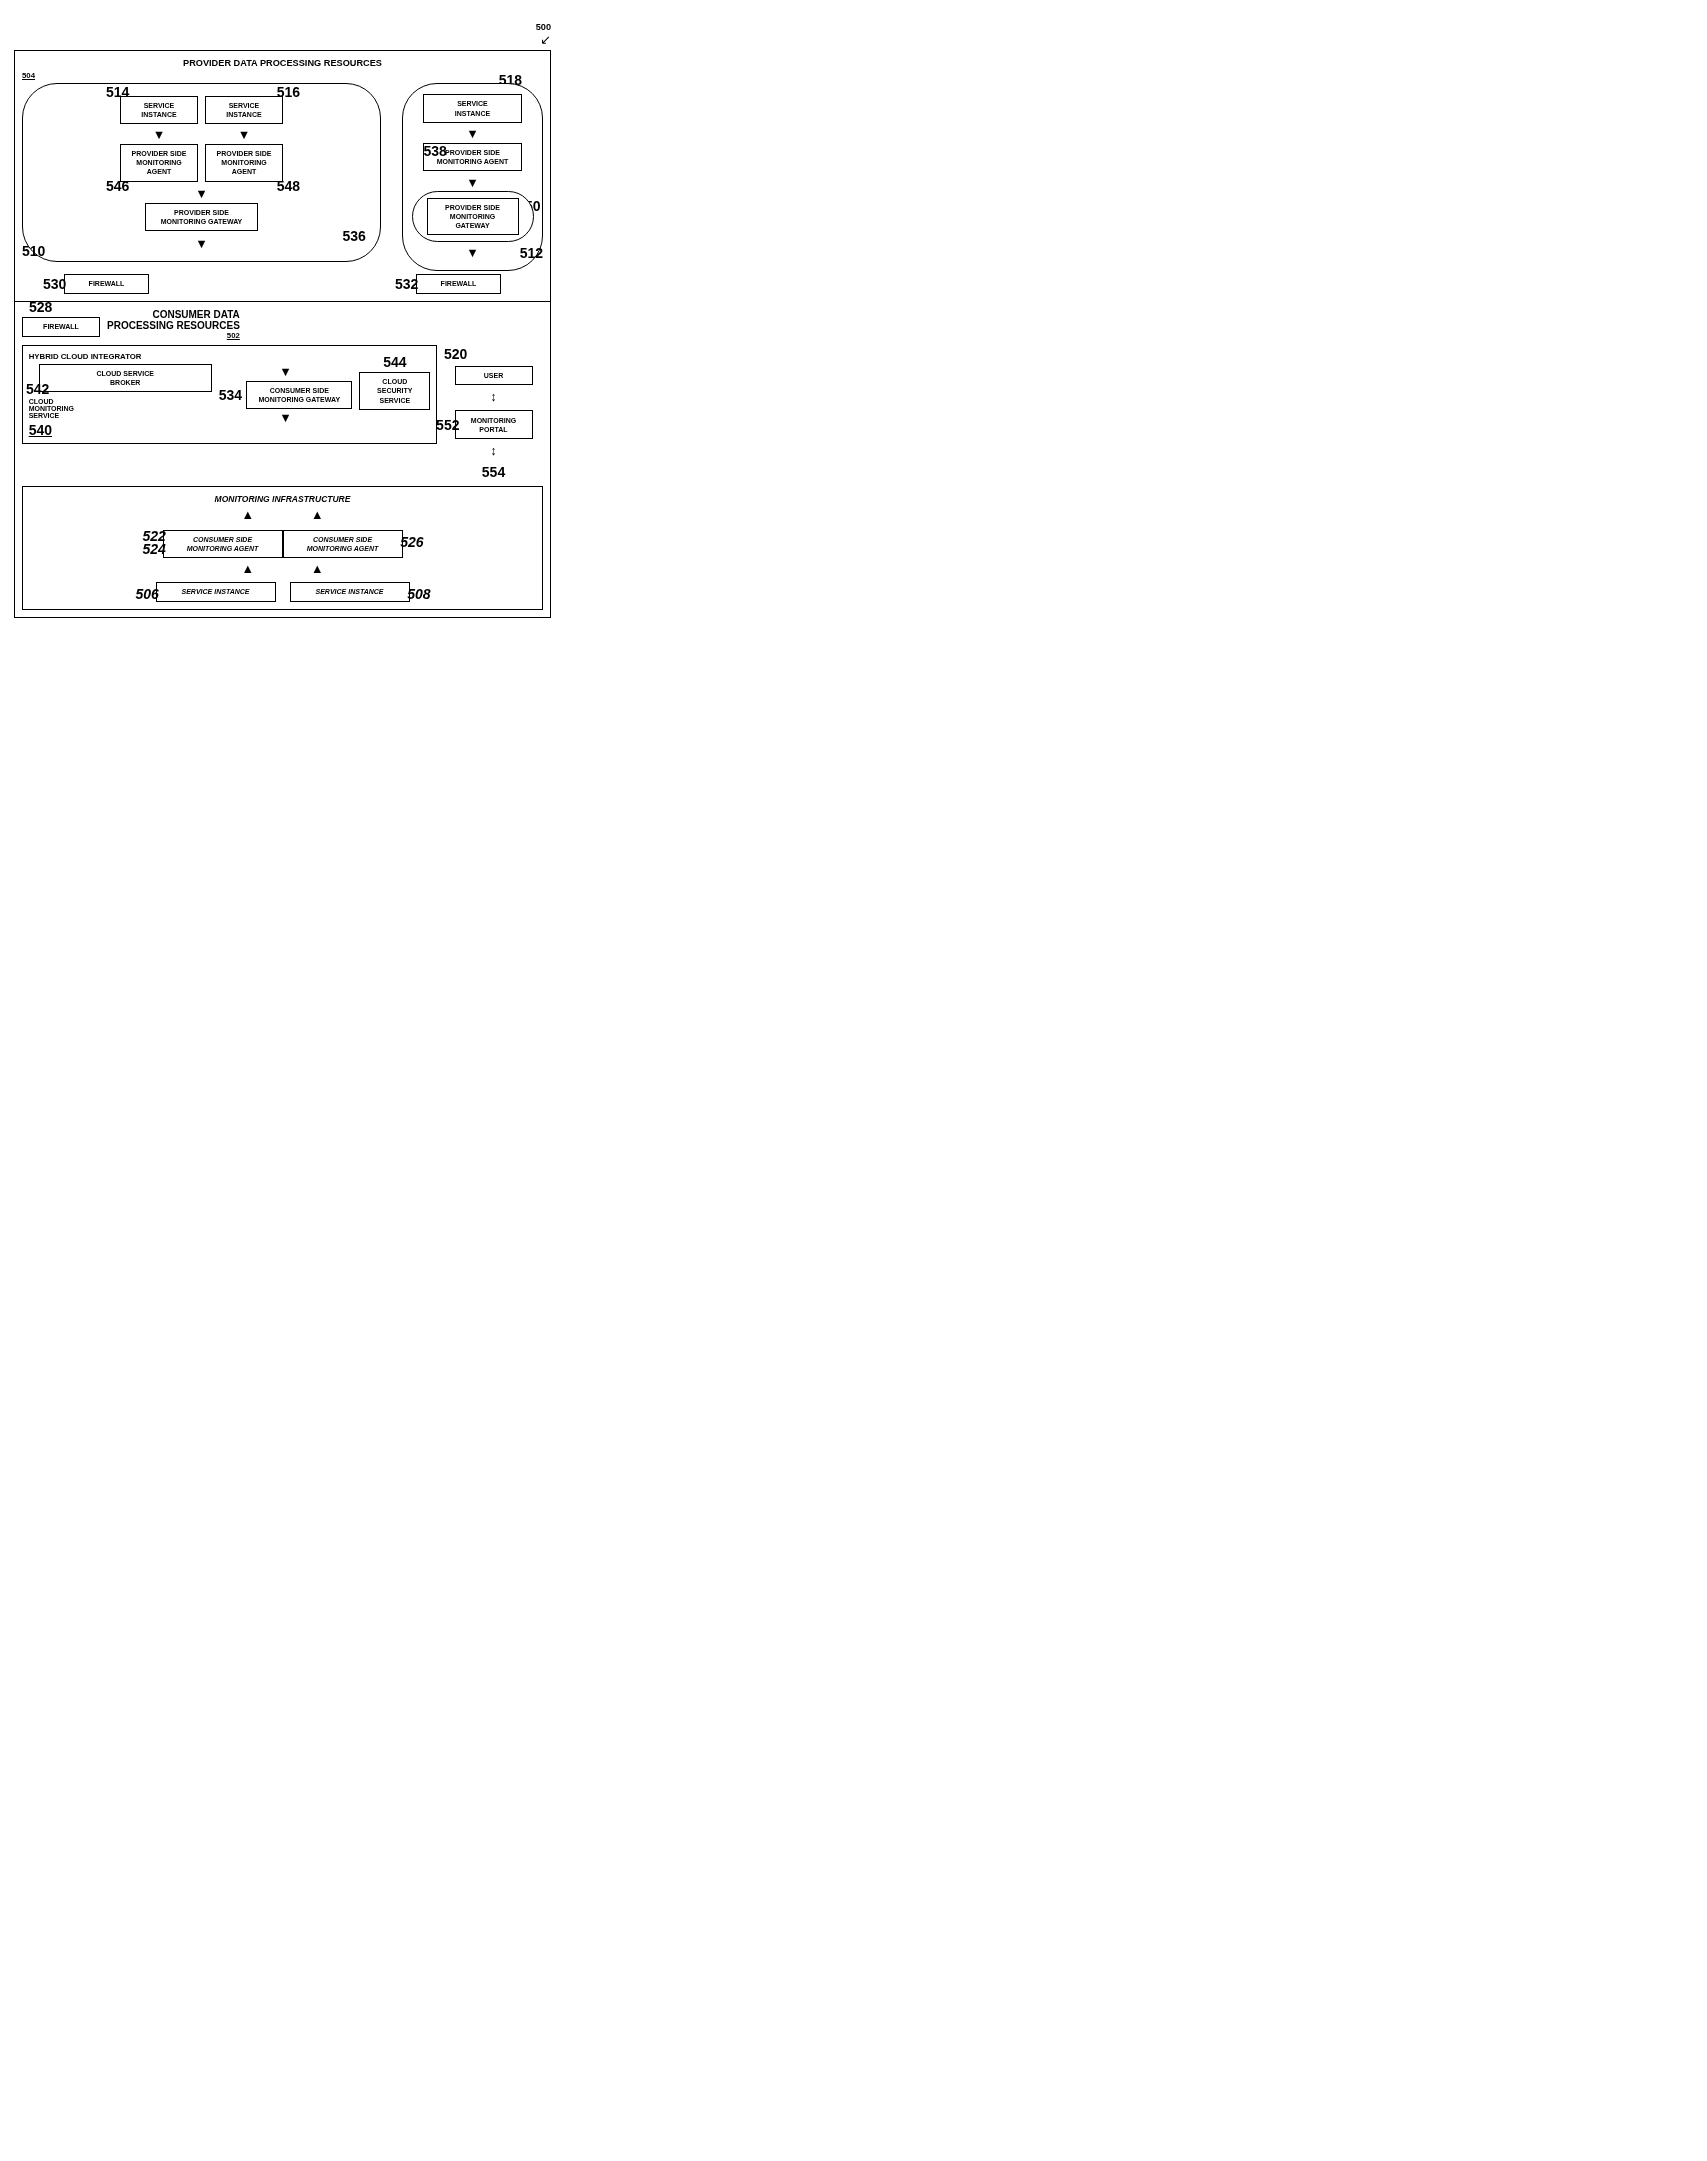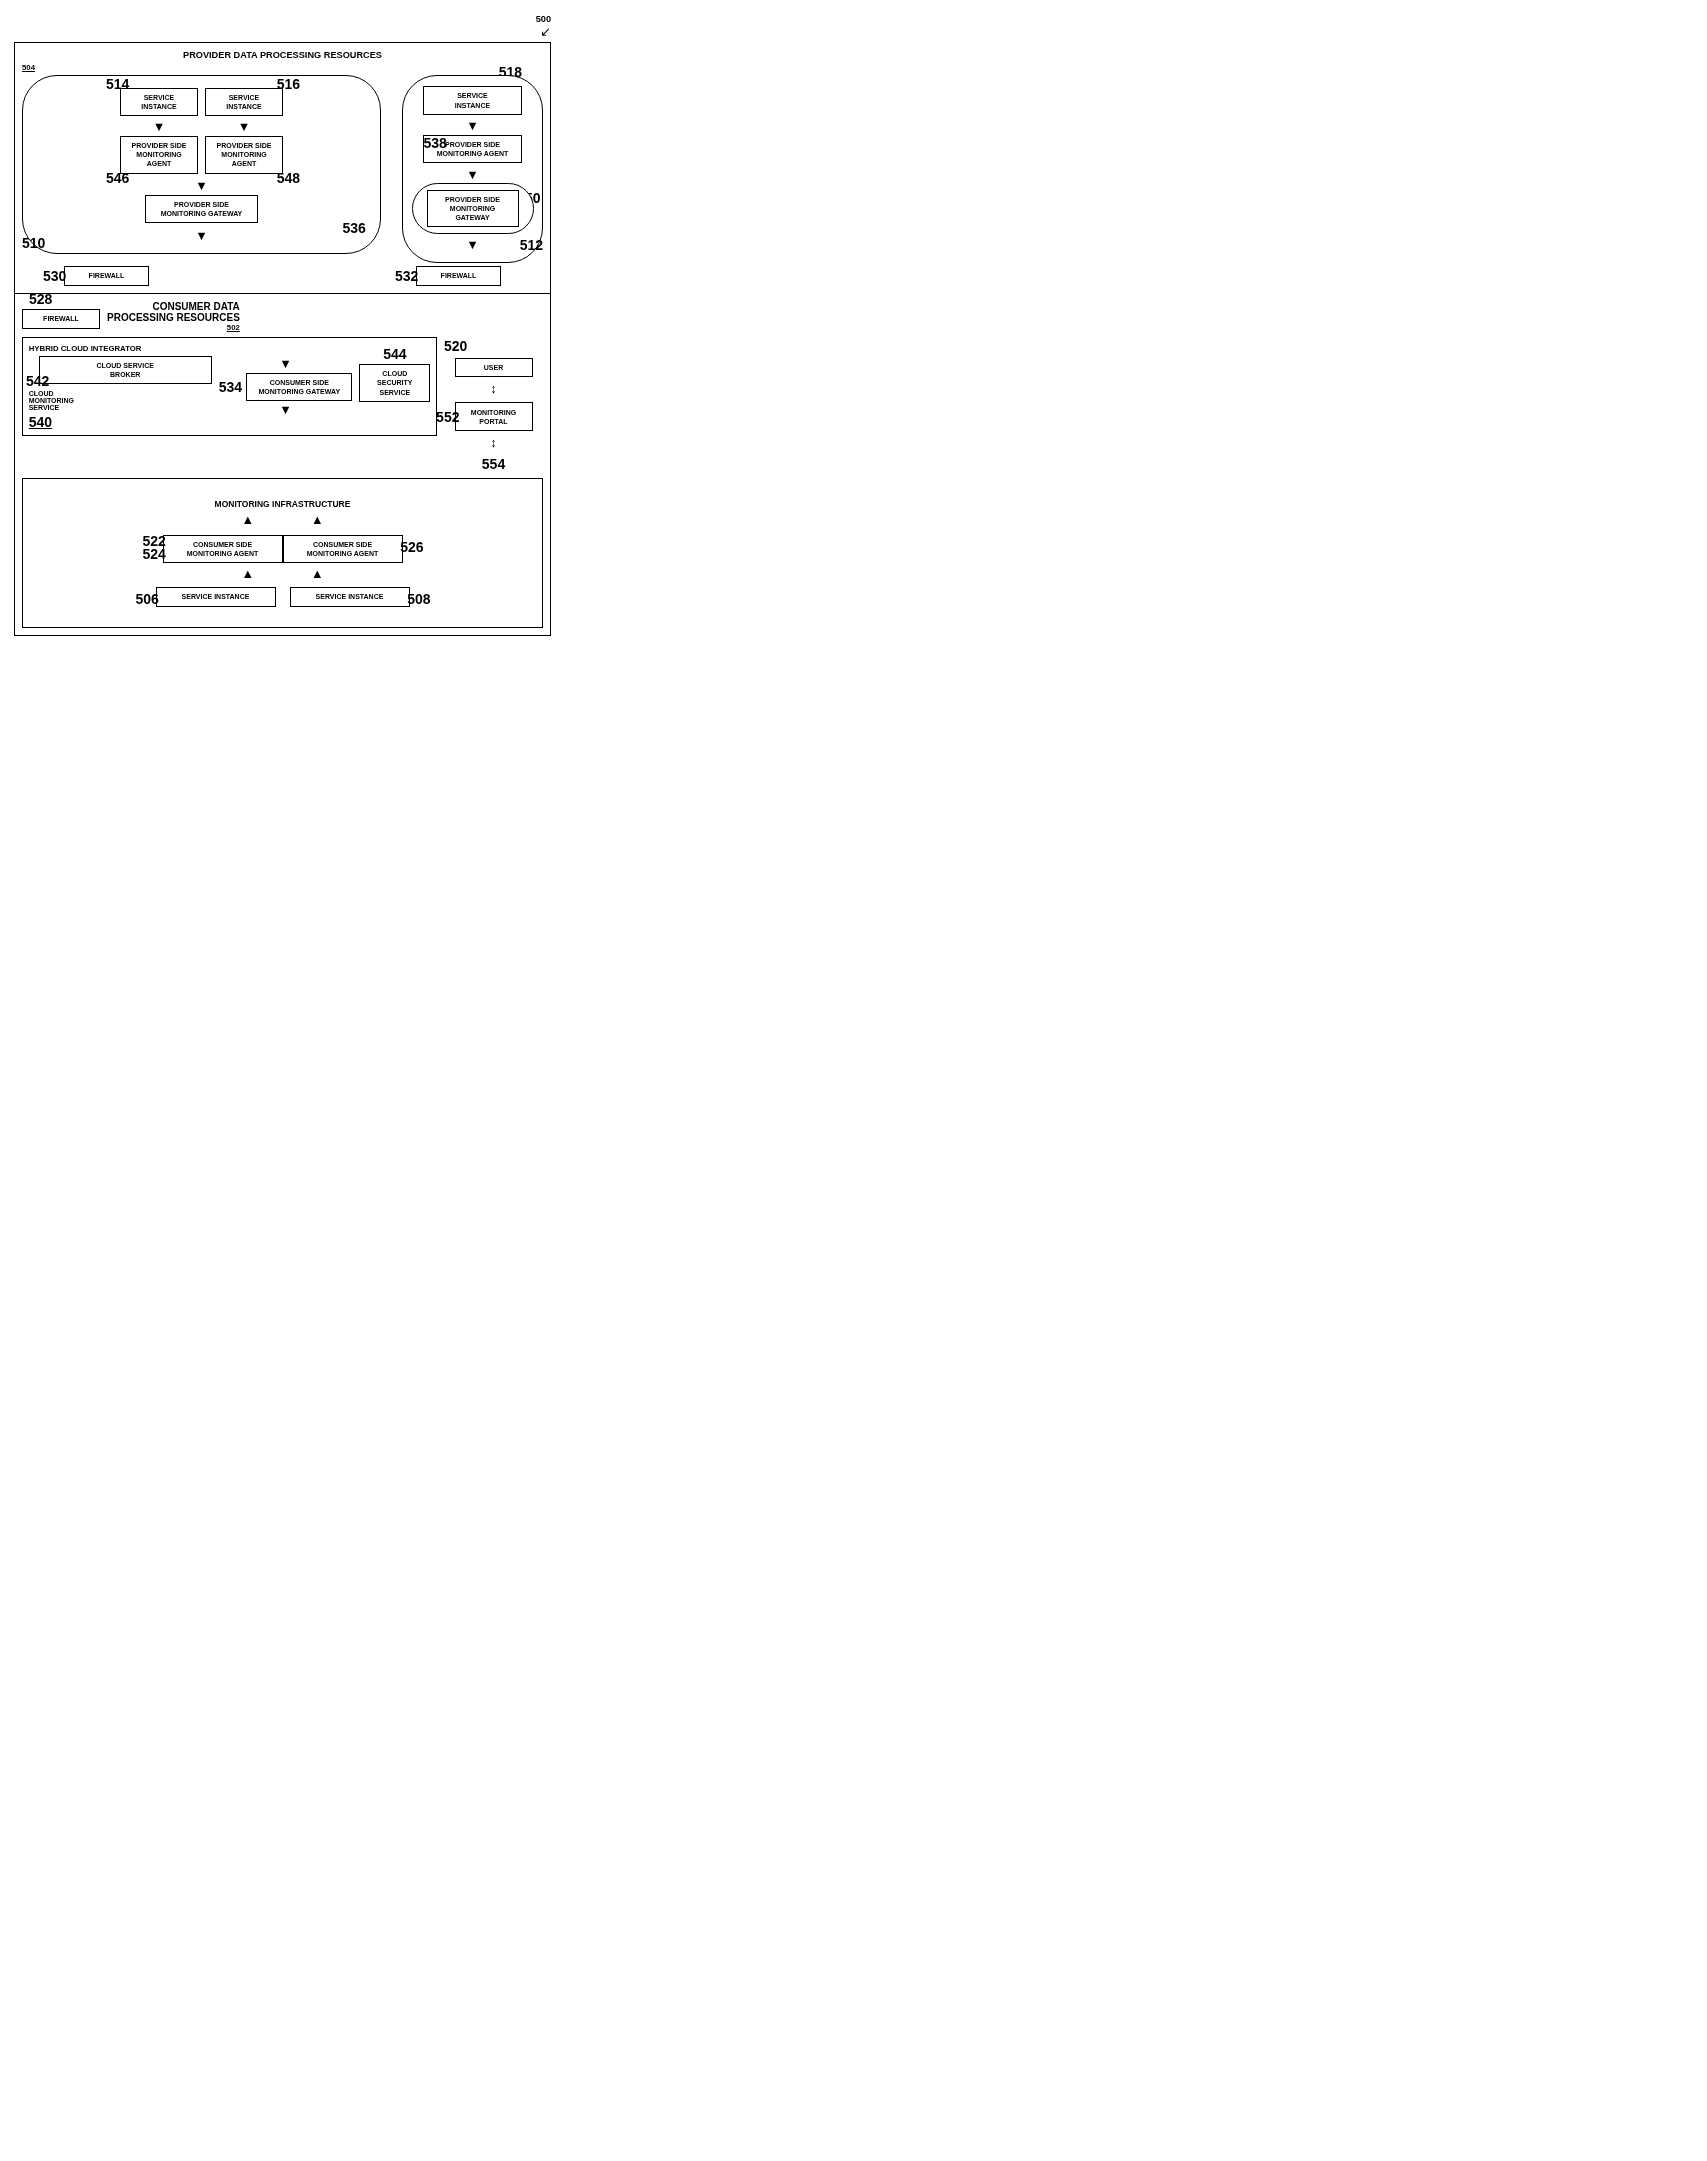--- a/index.html
+++ b/index.html
@@ -74,23 +74,24 @@
       gap: 7px;
       justify-content: center;
     }
     .hybrid-box {
       border: 1.4px solid #000;
       padding: 5.7px;
       position: relative;
     }
     .monitoring-infra {
       border: 1.4px solid #000;
-      padding: 20px;
+      padding: 7px;
       margin-top: 5.7px;
       position: relative;
+      font-style: italic;
     }
     .infra-inner {
       display: flex;
       gap: 0;
       justify-content: center;
       margin-top: 5.7px;
     }
     .bottom-instances {
       display: flex;
       gap: 14px;
@@ -109,21 +110,21 @@
     .mb4 { margin-bottom: 2.8px; }
     .bold { font-weight: bold; }
     .font12 { font-size: 8.5px; }
     .font11 { font-size: 7.8px; }
     .font10 { font-size: 7px; }
     .font13 { font-size: 9.2px; }
 
     
     .page {
       max-width: 551px;
-      margin: 0 auto;
+      margin: 8px auto;
     }
 
     
     .lbl {
       font-size: 7.8px;
       font-weight: bold;
       text-decoration: underline;
     }
   </style>
 </head>

